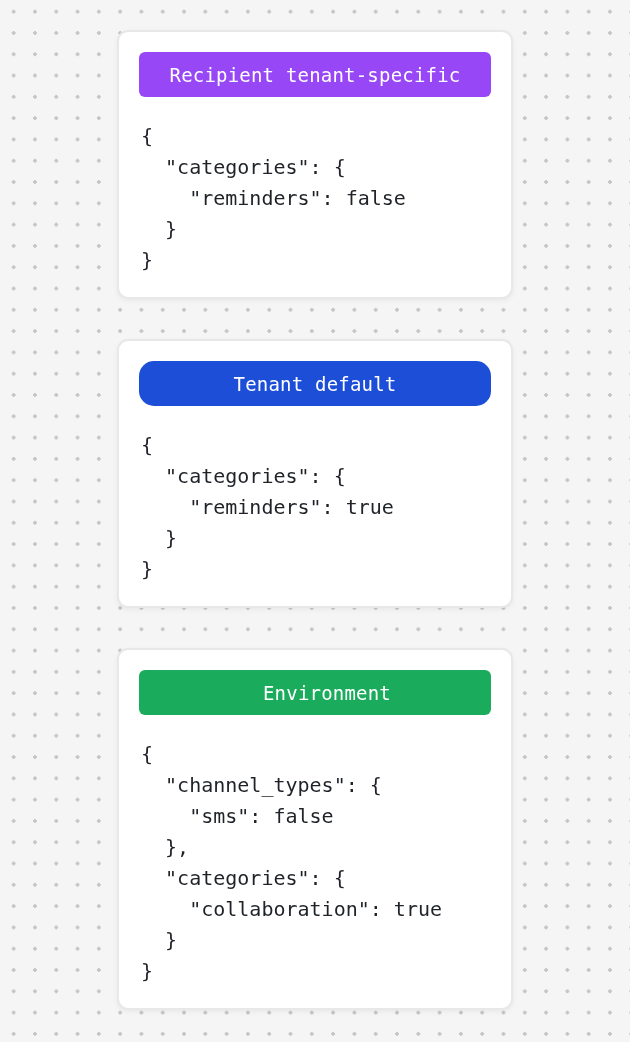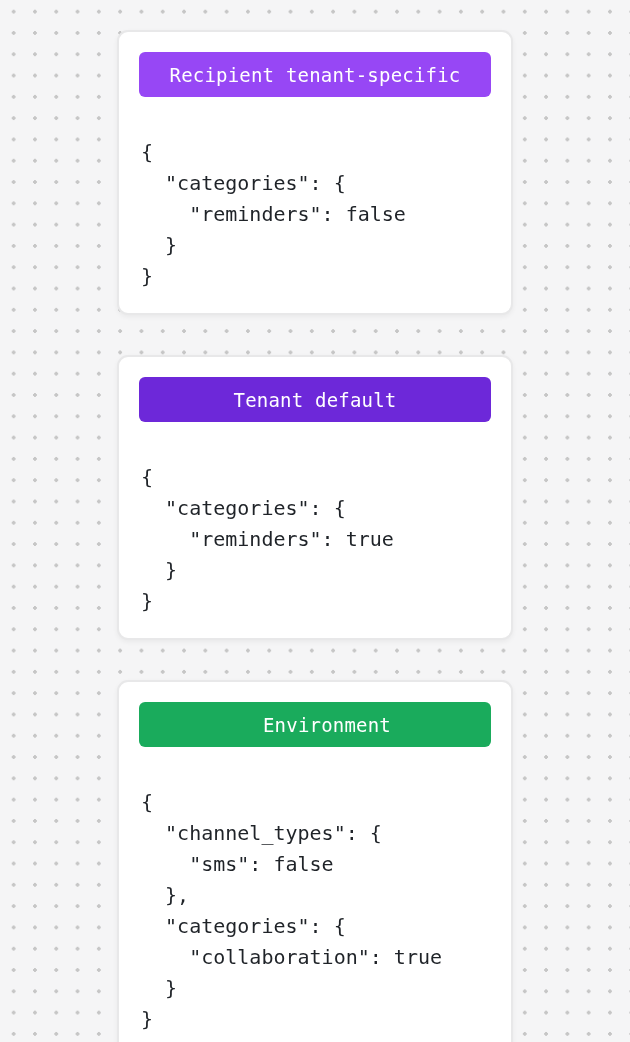--- a/index.html
+++ b/index.html
@@ -35,21 +35,21 @@
     box-shadow: 0 2px 5px rgba(0,0,0,0.05);
     margin-bottom: 40px;
     flex: none;
   }
   .badge {
     height: 45px;
     border-radius: 6px;
     display: flex;
     align-items: center;
     justify-content: center;
-    margin-bottom: 40px;
+    margin-bottom: 24px;
   }
   .badge span {
     color: #ffffff;
     font-family: "DejaVu Sans Mono", "Liberation Mono", monospace;
     font-size: 19px;
     font-weight: 500;
     letter-spacing: 0.2px;
     white-space: nowrap;
   }
   pre.code {
@@ -73,21 +73,21 @@
       <span>Recipient tenant-specific</span>
     </div>
     <pre class="code">{
   "categories": {
     "reminders": false
   }
 }</pre>
   </div>
 
   <div class="card">
-    <div class="badge" style="background-color: #6d28d9;">
+    <div class="badge" style="background-color: #1d4ed8; border-radius: 15px;">
       <span>Tenant default</span>
     </div>
     <pre class="code">{
   "categories": {
     "reminders": true
   }
 }</pre>
   </div>
 
   <div class="card">

